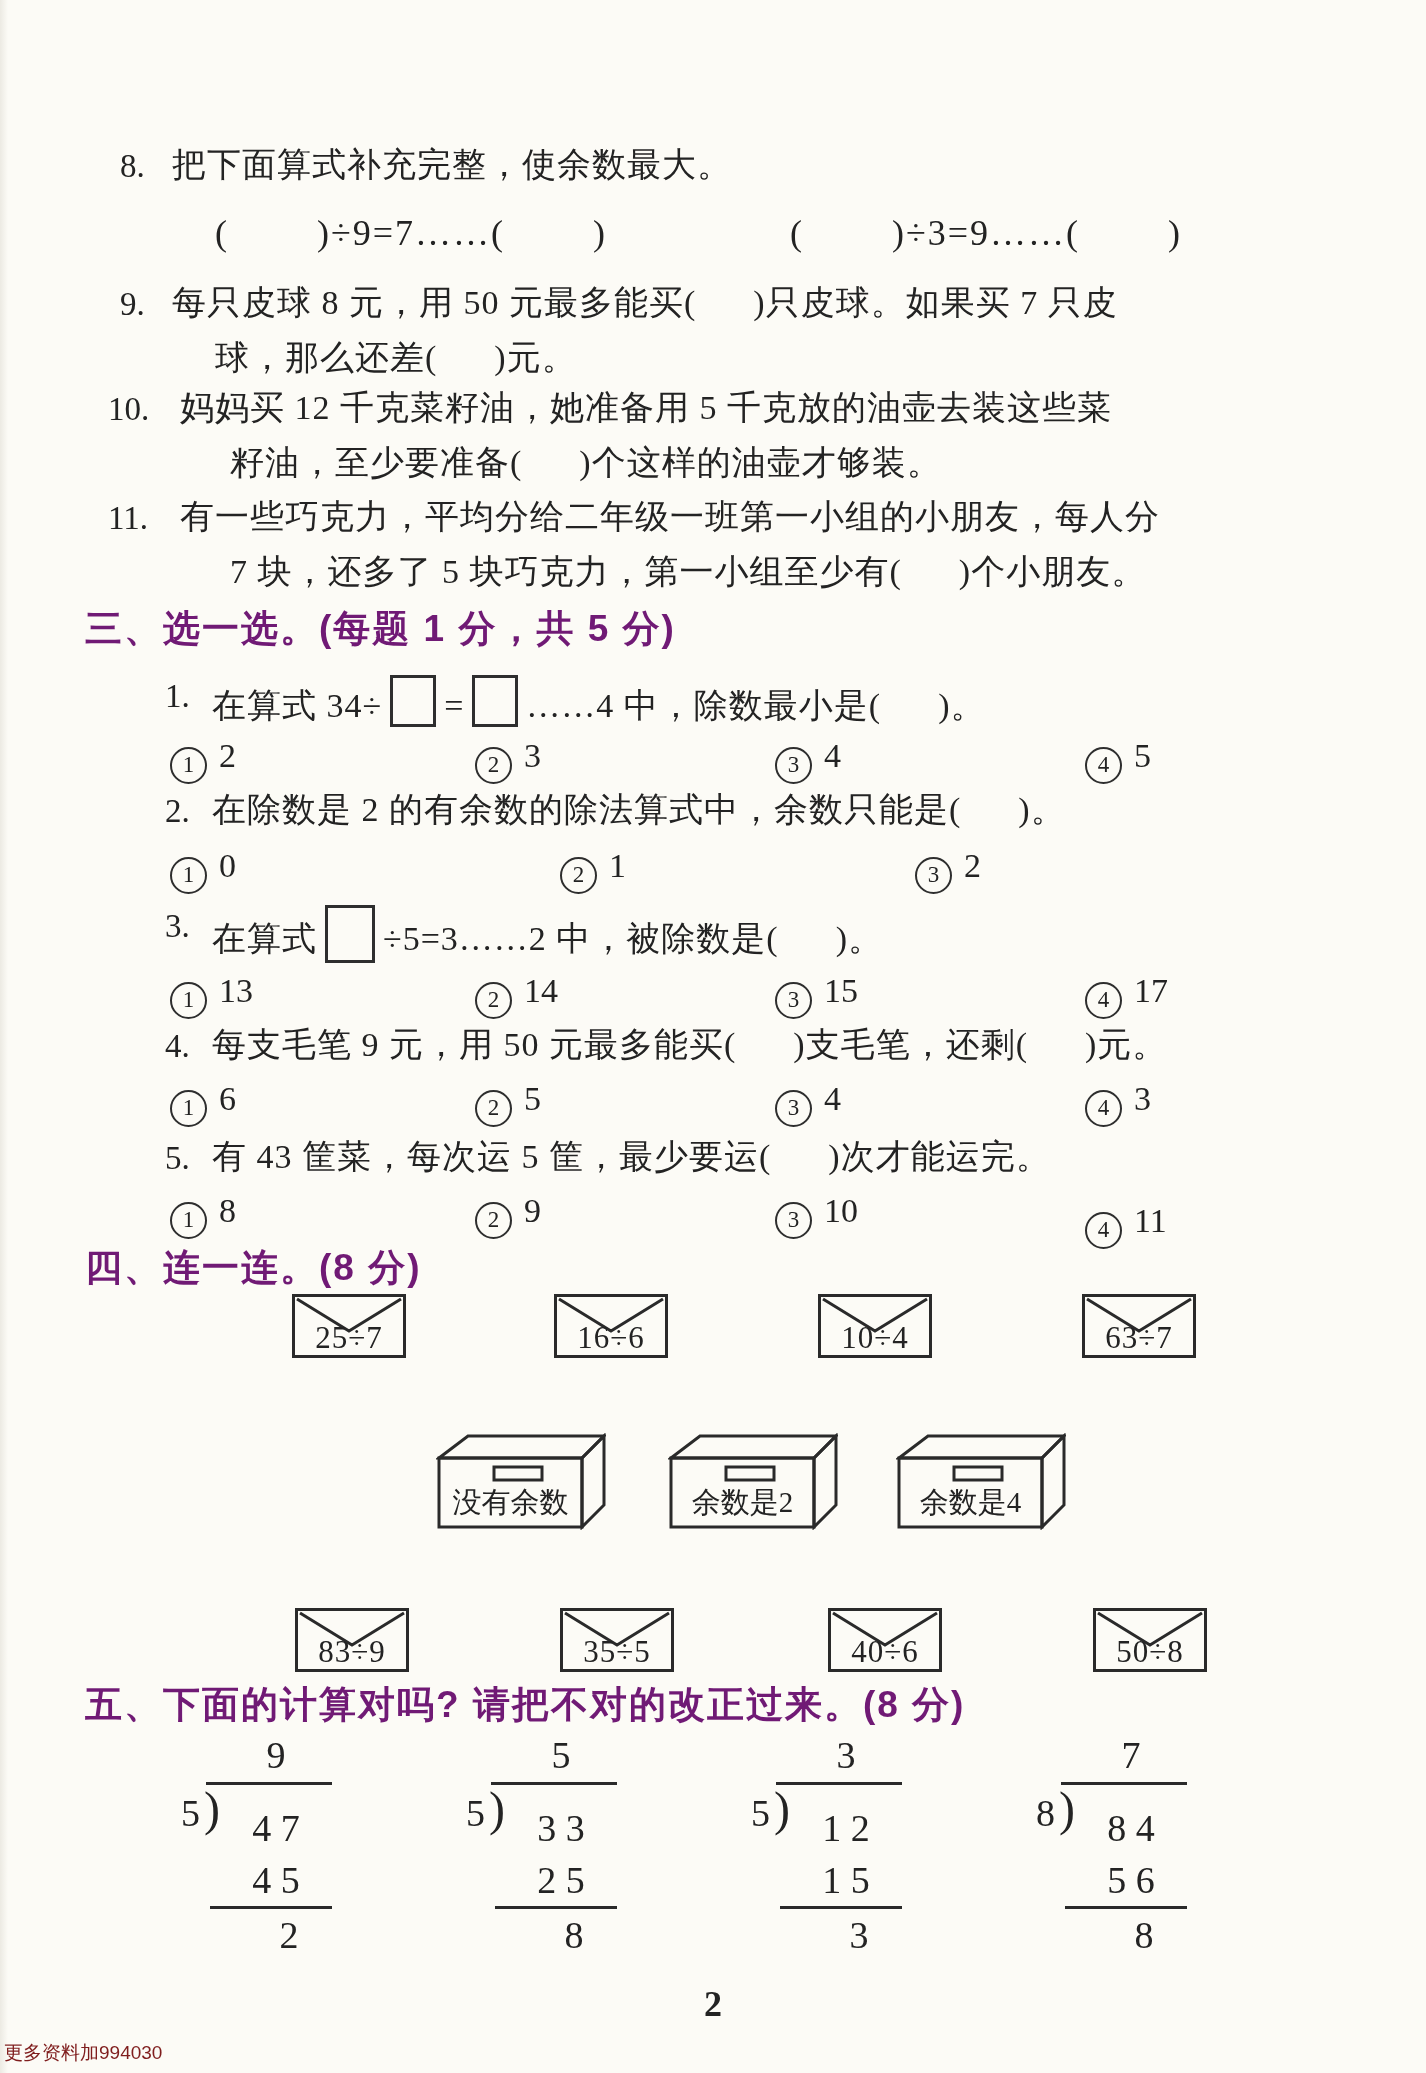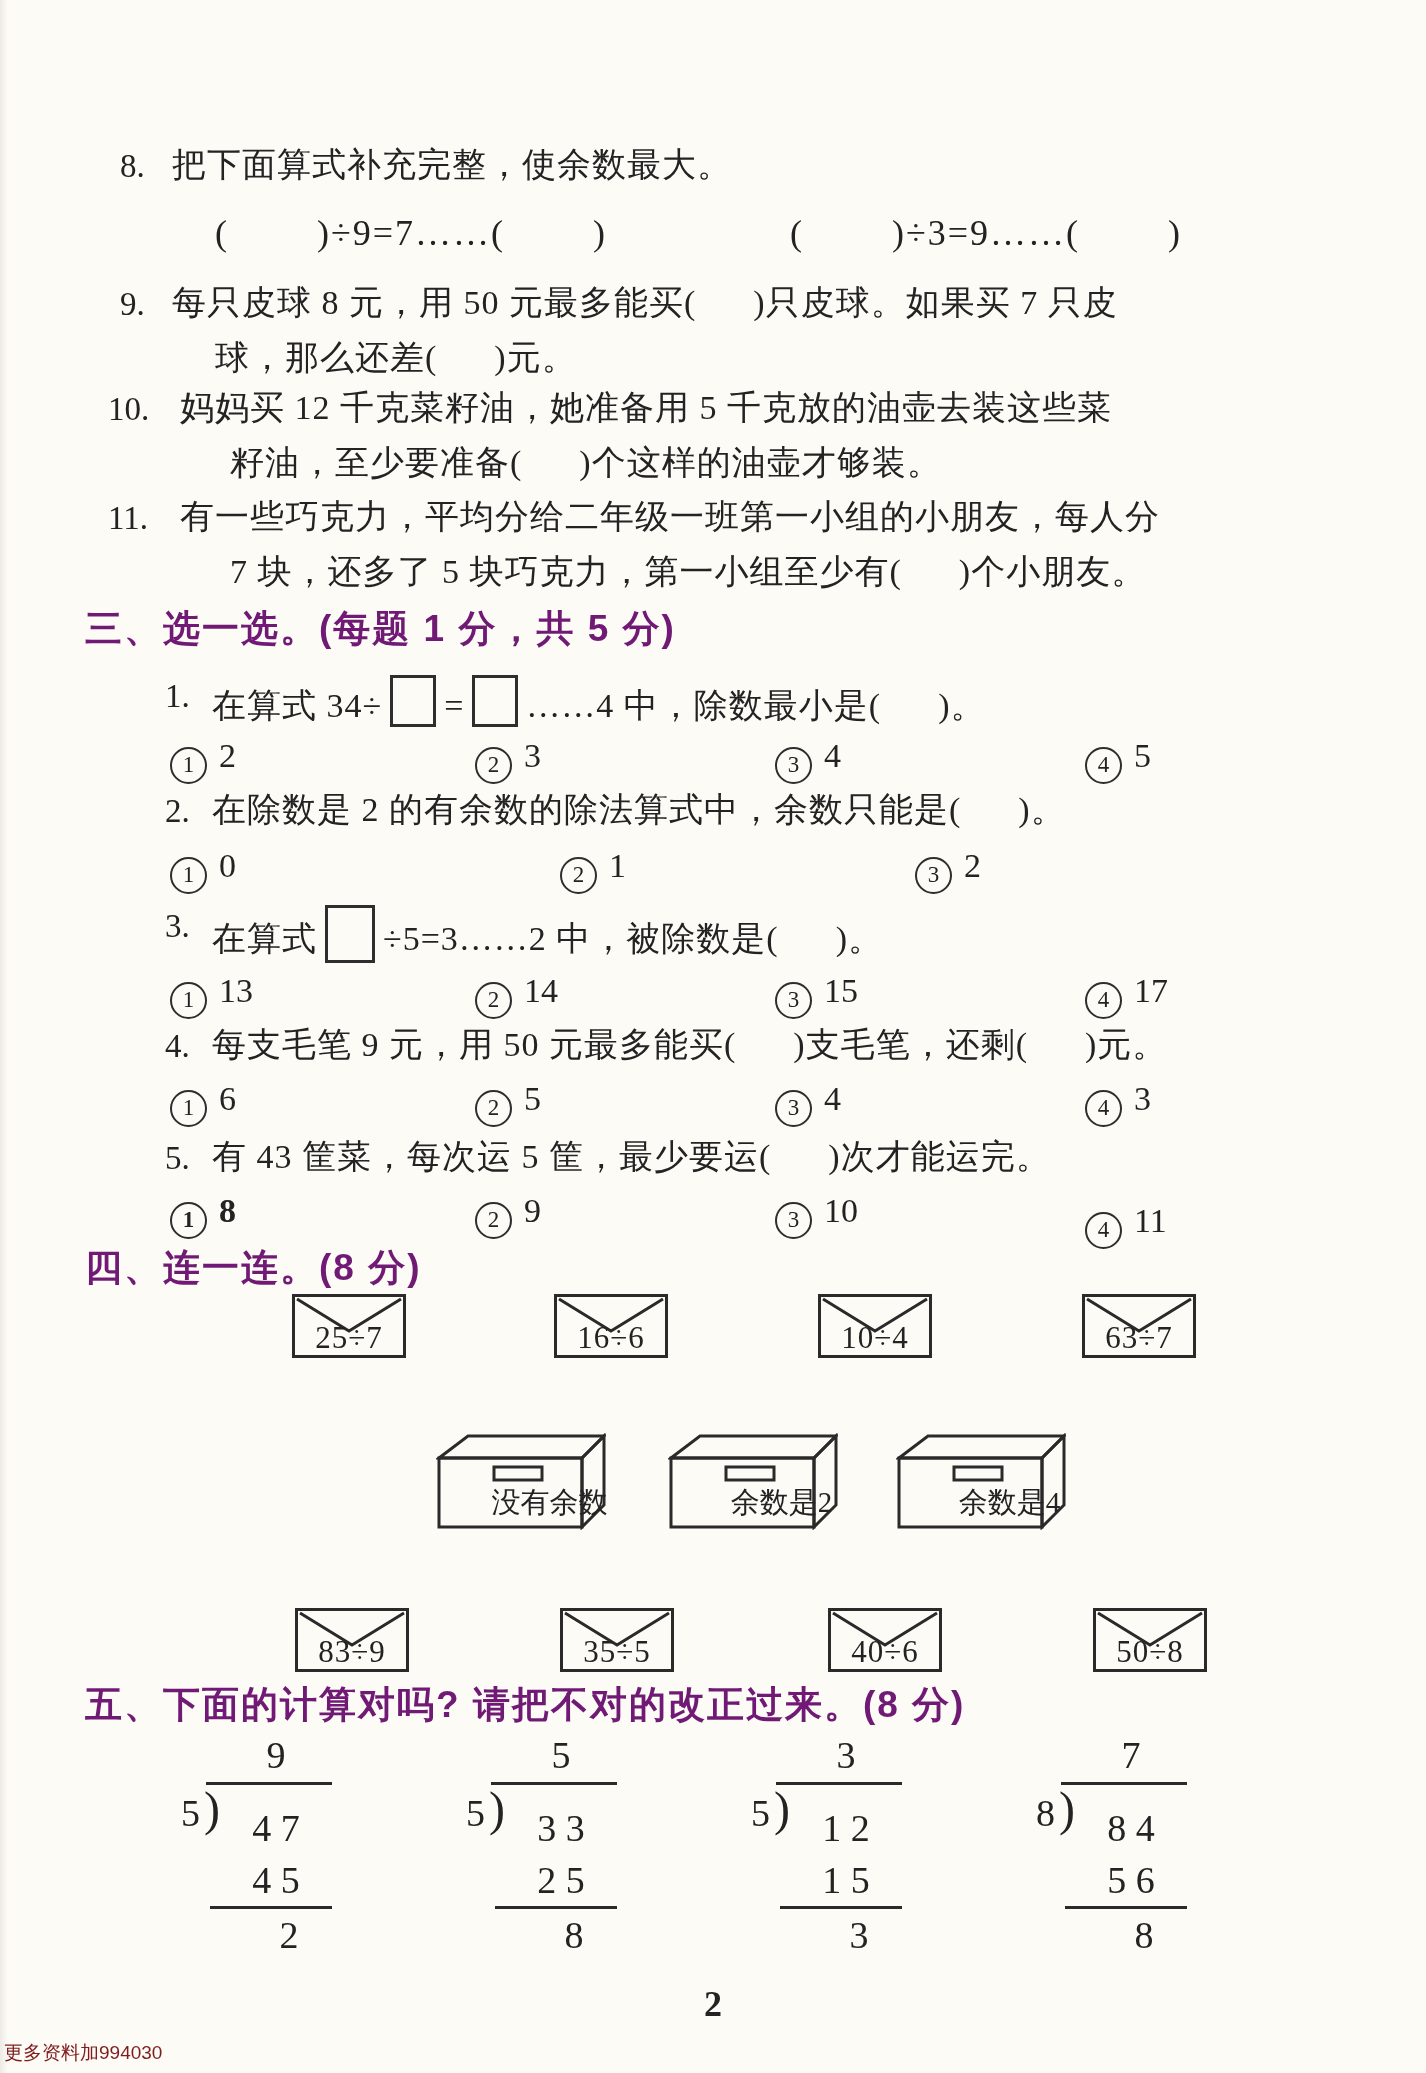--- a/index.html
+++ b/index.html
@@ -25,21 +25,21 @@
           font-size:23px; margin-right:12px; vertical-align:-5px; }
   
   .envelope { position:absolute; width:108px; height:58px; border:3px solid #2a2a2a; }
   .envelope svg { position:absolute; left:0; top:0; }
   .env-label { position:absolute; left:0; bottom:-1px; width:100%; text-align:center;
                font-size:31px; letter-spacing:1px; }
   
   .carton { position:absolute; width:170px; height:97px; }
   .carton svg { position:absolute; left:0; top:0; }
   .carton-label { position:absolute; left:3px; top:50px; width:143px; text-align:center;
-                  font-size:29px; letter-spacing:0;padding-left:39px; }
+                  font-size:29px; letter-spacing:0; }
   
   .ldiv { position:absolute; top:1733px; font-size:38px; }
   .ld-grid { display:grid; grid-template-columns:60px 112px; }
   .ld-quot { grid-column:2; text-align:center; border-bottom:3px solid #2a2a2a;
              padding-bottom:3px; margin-left:-14px; padding-left:14px; height:46px; }
   .ld-divisor { text-align:right; display:flex; justify-content:flex-end;
                 align-items:flex-start; padding-top:6px; }
   .ld-paren { font-size:48px; line-height:0.85; margin-left:4px; transform:translateY(-2px); }
   .ld-dividend { text-align:center; padding-top:21px; height:52px; }
   .ld-prod { grid-column:2; text-align:center; border-bottom:3px solid #2a2a2a;
@@ -99,21 +99,21 @@
 
   <span class="abs qnum" style="left:165px; top:1028px;">4.</span>
   <span class="abs txt" style="left:212px; top:1025px;">每支毛笔 9 元，用 50 元最多能买(      )支毛笔，还剩(      )元。</span>
   <span class="opt" style="left:170px; top:1080px;"><span class="cnum">1</span><span>6</span></span>
   <span class="opt" style="left:475px; top:1080px;"><span class="cnum">2</span><span>5</span></span>
   <span class="opt" style="left:775px; top:1080px;"><span class="cnum">3</span><span>4</span></span>
   <span class="opt" style="left:1085px; top:1080px;"><span class="cnum">4</span><span>3</span></span>
 
   <span class="abs qnum" style="left:165px; top:1140px;">5.</span>
   <span class="abs txt" style="left:212px; top:1137px;">有 43 筐菜，每次运 5 筐，最少要运(      )次才能运完。</span>
-  <span class="opt" style="left:170px; top:1192px;font-weight:bold;"><span class="cnum">1</span><span>8</span></span>
+  <span class="opt" style="left:170px; top:1192px;"><span class="cnum">1</span><span>8</span></span>
   <span class="opt" style="left:475px; top:1192px;"><span class="cnum">2</span><span>9</span></span>
   <span class="opt" style="left:775px; top:1192px;"><span class="cnum">3</span><span>10</span></span>
   <span class="opt" style="left:1085px; top:1202px;"><span class="cnum">4</span><span>11</span></span>
 
   <span class="abs sec-title" style="left:85px; top:1243px;">四、连一连。(8 分)</span>
 
   <div class="envelope" style="left:292px; top:1294px;">
     <svg width="108" height="58" viewBox="0 0 108 58">
         <polyline points="2,2 54,34 106,2" fill="none" stroke="#2a2a2a" stroke-width="3"></polyline>
       </svg>

